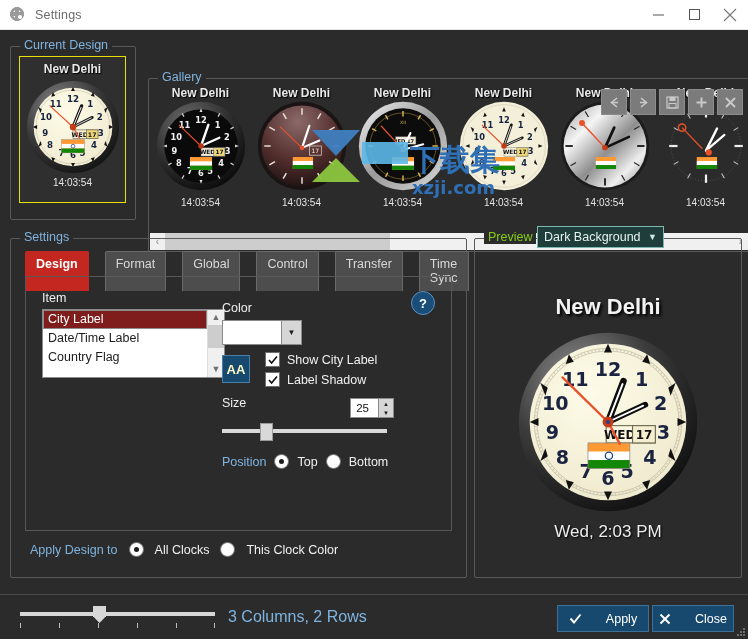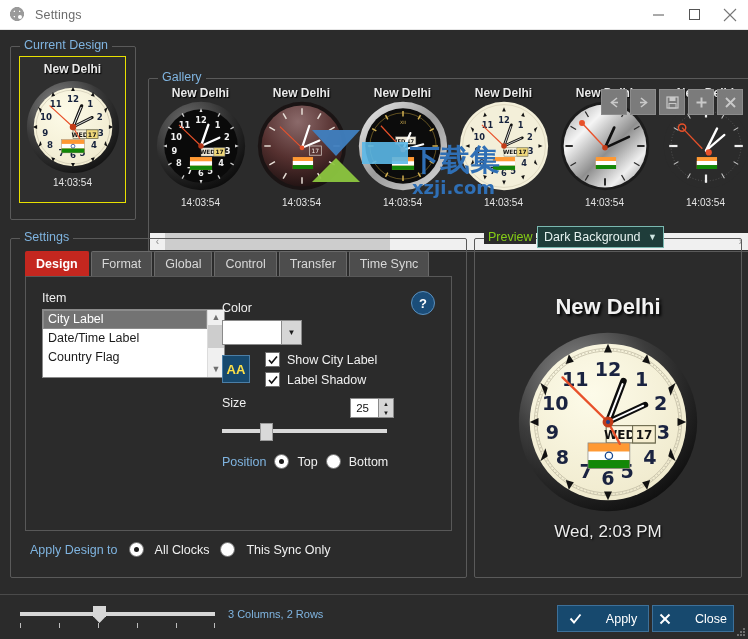--- a/index.html
+++ b/index.html
@@ -69,56 +69,56 @@
   .gal-sb-thumb{position:absolute;left:0;top:0;height:17px;width:225px;background:#cdcdcd;}
   
   .gal-toolbar{position:absolute;right:6px;top:10px;display:flex;gap:3px;}
   .gal-tb-btn{
     width:24px;height:24px;background:#7b7b7b;border:1px solid #8c8c8c;
     display:flex;align-items:center;justify-content:center;color:#c8c8c8;
   }
   .gal-tb-btn svg{display:block;}
   
   #settingsGroup{left:10px;top:238px;width:455px;height:338px;}
-  .tabs{position:absolute;left:14px;top:12px;display:flex;gap:2px;border-radius:12px;}
+  .tabs{position:absolute;left:14px;top:12px;display:flex;gap:16px;border-radius:12px;}
   .tab{
     padding:5px 10px 6px;font-size:12.5px;color:#d8d8d8;background:#4d4d4d;
     border:1px solid #6a6a6a;border-bottom:none;border-radius:2px 2px 0 0;
     line-height:14px;
   }
   .tab.active{background:#c4271f;color:#fff;border-color:#c4271f;font-weight:bold;}
   .tab-panel{
     position:absolute;left:14px;top:37px;right:14px;bottom:46px;
     border:1px solid #585858;
   }
   .lbl{color:#f0f0f0;font-size:12.5px;}
   .lbl-blue{color:#7fb4e0;font-size:12.5px;}
   
   .item-label{position:absolute;left:16px;top:14px;}
   .listbox{
     position:absolute;left:16px;top:32px;width:181px;height:67px;
     background:#ffffff;border:1px solid #8a8a8a;display:flex;overflow:hidden;
   }
   .lb-items{flex:1;}
   .lb-row{font-size:12.5px;color:#1a1a1a;padding:1px 5px;line-height:17px;white-space:nowrap;}
-  .lb-row.sel{background:#737373;color:#fff;border:1px solid #8c8c8c;padding:0 4px;}
+  .lb-row.sel{background:#7f1d1d;color:#fff;border:1px solid #8c8c8c;padding:0 4px;}
   .lb-scroll{width:16px;background:#f0f0f0;position:relative;border-left:1px solid #dcdcdc;}
   .lb-sb-up,.lb-sb-dn{height:15px;text-align:center;font-size:9px;color:#707070;line-height:15px;}
   .lb-sb-thumb{position:absolute;left:0;top:15px;width:16px;height:23px;background:#cdcdcd;}
   
   .color-label{position:absolute;left:222px;top:301px;}
   .color-combo{position:absolute;left:222px;top:320px;width:78px;height:23px;display:flex;border:1px solid #8a8a8a;}
   .color-swatch{flex:1;background:#ffffff;}
   .color-arrow{
     width:19px;background:#d6d6d6;border-left:1px solid #8a8a8a;
     display:flex;align-items:center;justify-content:center;color:#1a1a1a;font-size:8px;
   }
   .font-btn{
     position:absolute;left:222px;top:355px;width:26px;height:26px;
-    background:#17496e;border:1px solid #4b7ea6;color:#fde047;
+    background:#17496e;border:1px solid #4b7ea6;color:#fef9c3;
     display:flex;align-items:center;justify-content:center;
     font-size:13px;font-weight:bold;
   }
   .chk-row{position:absolute;display:flex;align-items:center;gap:7px;}
   .chk{
     width:13px;height:13px;background:#fff;border:1px solid #6e6e6e;
     display:flex;align-items:center;justify-content:center;
   }
   .chk svg{display:block;}
   .help-btn{
@@ -163,21 +163,21 @@
     position:absolute;left:0;right:0;top:283px;text-align:center;
     color:#ececec;font-size:17px;text-shadow:1px 1px 2px #000;
   }
   
   .bottombar{position:absolute;left:0;bottom:0;width:748px;height:44px;border-top:1px solid #4a4a4a;}
   .bb-slider{position:absolute;left:20px;top:11px;width:195px;height:24px;}
   .bbs-track{position:absolute;left:0;top:6px;width:195px;height:4px;background:#d7d7d7;}
   .bbs-thumb{position:absolute;left:73px;top:0;width:13px;height:17px;background:#d7d7d7;
     clip-path:polygon(0 0,100% 0,100% 60%,50% 100%,0 60%);}
   .bbs-tick{position:absolute;top:17px;width:1px;height:5px;background:#bdbdbd;}
-  .bb-status{position:absolute;left:228px;top:608px;color:#7fb4e0;font-size:11px;}
+  .bb-status{position:absolute;left:228px;top:608px;color:#7fb4e0;font-size:16px;}
   .bb-btn{
     position:absolute;top:605px;height:25px;background:#17496e;border:1px solid #3d7099;
     color:#fff;font-size:12.5px;display:flex;align-items:center;justify-content:center;gap:24px;
   }
   #applyBtn{left:557px;width:90px;}
   #closeBtn{left:652px;width:80px;}
   .grip{position:absolute;right:3px;bottom:3px;width:8px;height:8px;}
   .grip i{position:absolute;width:2px;height:2px;background:#6e6e6e;}
   svg{overflow:visible;}
 </style>
@@ -687,21 +687,21 @@
   <div class="lbl">Bottom</div>
 </div>
 
 <div class="apply-row">
   <div class="lbl-blue">Apply Design to</div>
   <div class="radio">
       <div class="dot"></div>
     </div>
   <div class="lbl">All Clocks</div>
   <div class="radio" style="background:#fff;"></div>
-  <div class="lbl">This Sync Only</div>
+  <div class="lbl">This Clock Color</div>
 </div>
 
 <div class="group" id="previewGroup">
   <div class="pv-legend">Preview</div>
   <div class="pv-combo">
     <div class="pv-combo-txt">Dark Background</div>
     <div class="pv-combo-arr">▼</div>
   </div>
 
   <div class="pv-city">New Delhi</div>

